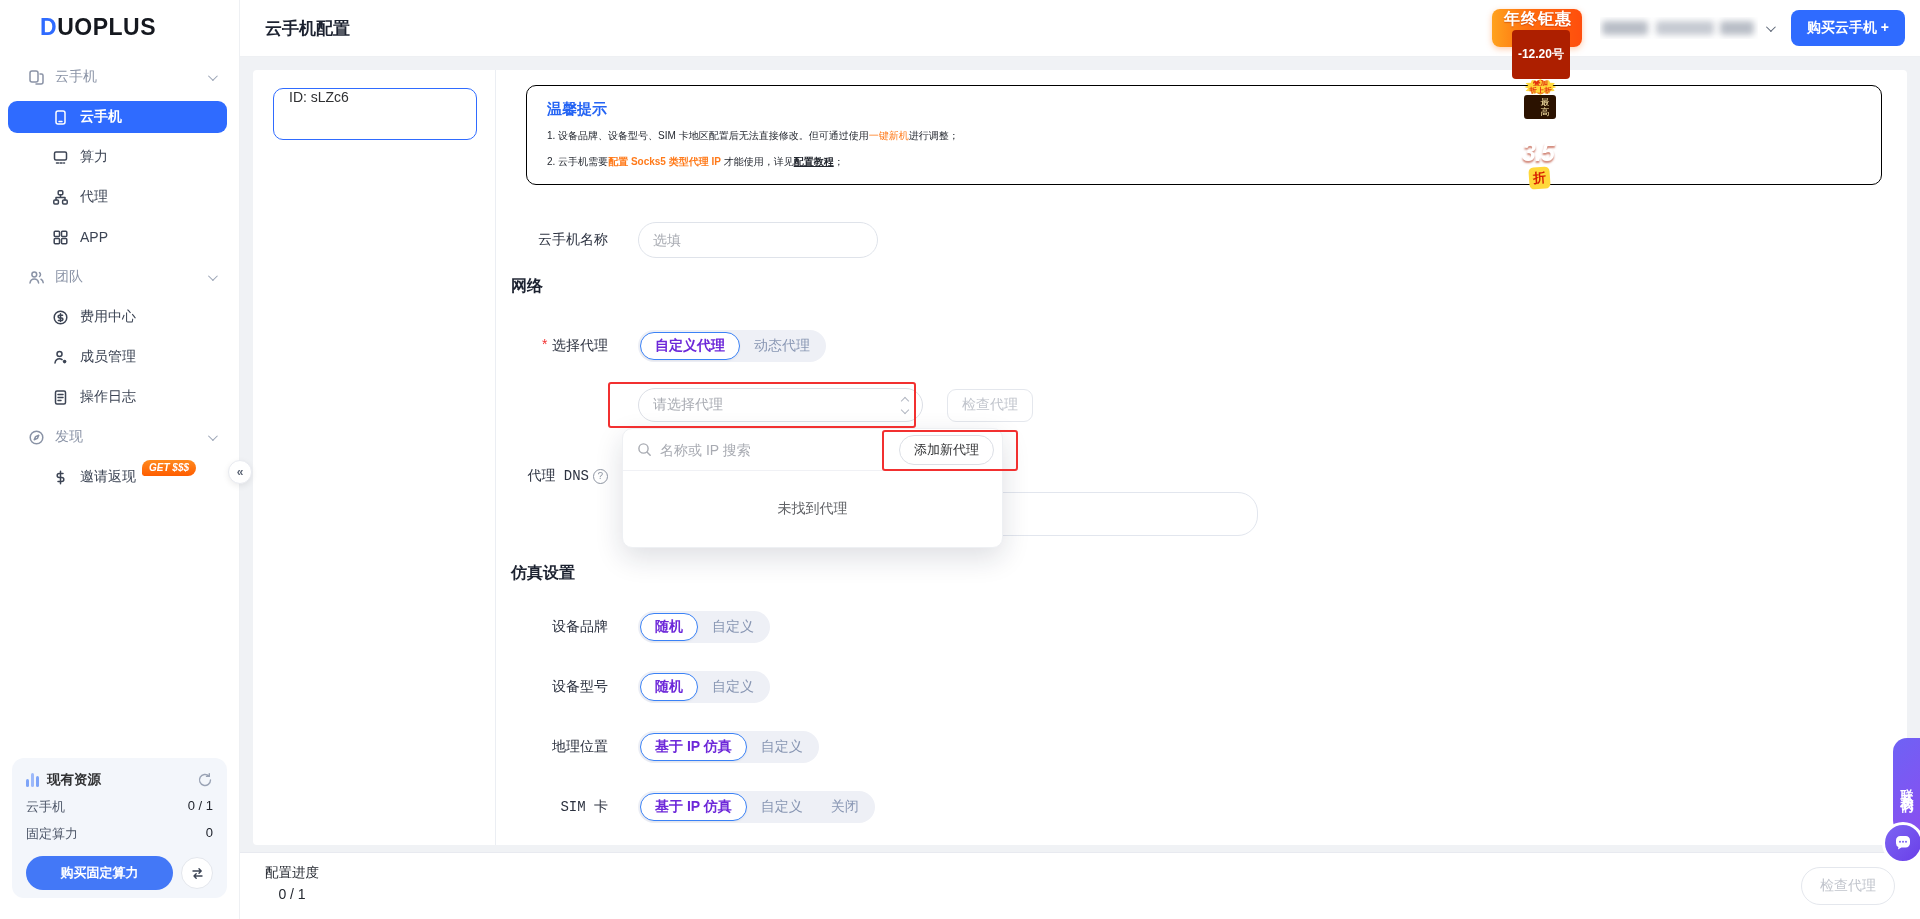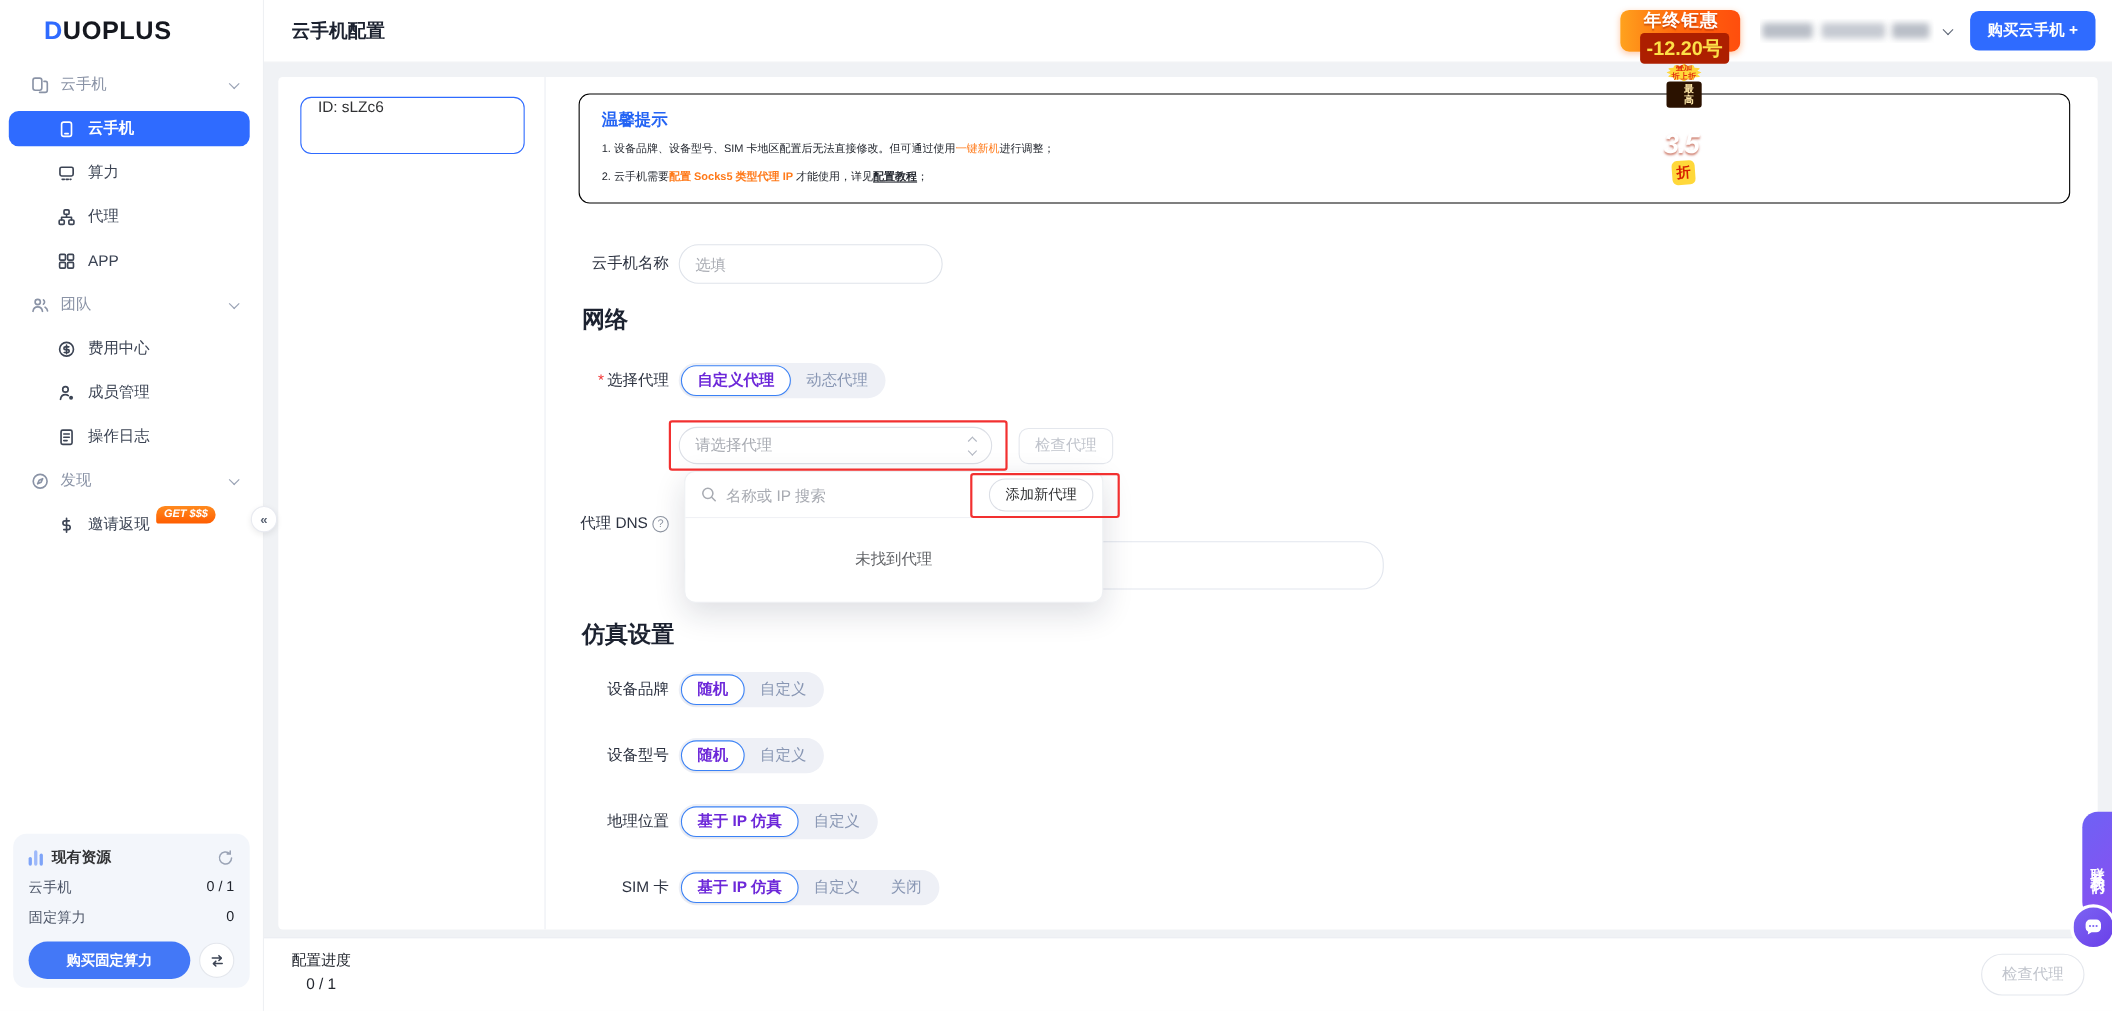--- a/index.html
+++ b/index.html
@@ -44,23 +44,23 @@
   .btn-buy-power { flex:1; height:34px; border:none; border-radius:17px; background:#4378f7; color:#fff; font-size:13px; font-weight:600; cursor:pointer; }
   .btn-swap { width:32px; height:32px; border-radius:50%; background:#fff; border:1px solid #e4e7ed; display:flex; align-items:center; justify-content:center; cursor:pointer; color:#3c4454; }
 
   
   .header { position:absolute; left:240px; top:0; right:0; height:57px; background:#fff; border-bottom:1px solid #eef0f3; display:flex; align-items:center; padding:0 15px 0 25px; z-index:5; }
   .page-title { font-size:17px; font-weight:800; color:#1c2230; }
   .header-right { margin-left:auto; display:flex; align-items:center; gap:18px; }
 
   .promo { display:flex; align-items:center; height:38px; padding:0 10px 0 12px; border-radius:8px; background:linear-gradient(90deg,#ffa21e,#ff6a0d 45%,#ff4e0d); box-shadow:0 2px 6px rgba(255,106,13,.35); cursor:pointer;flex-direction:column; }
   .promo .t1 { color:#fff; font-size:16px; font-weight:900; letter-spacing:1px; text-shadow:0 1px 1px rgba(170,40,0,.5); }
-  .promo .t2 { margin-left:6px; background:#ad1f00; color:#fde047; font-size:18px; font-weight:700; padding:2px 6px; border-radius:4px; white-space:nowrap; }
+  .promo .t2 { margin-left:6px; background:#ad1f00; color:#ffffff; font-size:12px; font-weight:700; padding:16px 6px; border-radius:4px; white-space:nowrap; }
   .promo .star { margin-left:5px; width:32px; height:32px; background:#ffd83a; border-radius:50%; clip-path:polygon(50% 0%,61% 12%,77% 6%,80% 23%,97% 25%,88% 40%,100% 50%,88% 60%,97% 75%,80% 77%,77% 94%,61% 88%,50% 100%,39% 88%,23% 94%,20% 77%,3% 75%,12% 60%,0% 50%,12% 40%,3% 25%,20% 23%,23% 6%,39% 12%); display:flex; flex-direction:column; align-items:center; justify-content:center; color:#e3310f; font-size:7.5px; font-weight:800; line-height:8px; }
-  .promo .t4 { margin-left:5px; background:#2b1200; color:#ffe9a8; font-size:9px; font-weight:700; width:15px; line-height:10px; padding:2px 16px; border-radius:3px; text-align:center; }
+  .promo .t4 { margin-left:5px; background:#2b1200; color:#ffe9a8; font-size:9px; font-weight:400; width:15px; line-height:10px; padding:2px 16px; border-radius:3px; text-align:center; }
   .promo .t5 { margin-left:3px; color:#fff; font-size:15px; font-weight:900; }
   .promo .t6 { color:#fff; font-size:25px; font-weight:900; font-style:italic; text-shadow:0 2px 2px rgba(170,30,0,.55); letter-spacing:-1px; }
   .promo .t7 { margin-left:4px; background:#ffd83a; color:#d61f00; font-size:13px; font-weight:900; padding:2px 4px; border-radius:5px; transform:rotate(-4deg); }
 
   .user { display:flex; align-items:center; gap:8px; cursor:pointer; }
   .user-blur { width:158px; height:22px; position:relative; overflow:hidden; }
   .user-blur i { position:absolute; top:4px; height:14px; background:#b9bec7; border-radius:3px; filter:blur(3px); }
   .user-blur i:nth-child(1){left:2px;width:46px;} .user-blur i:nth-child(2){left:56px;width:58px;background:#c6cad2;} .user-blur i:nth-child(3){left:120px;width:34px;}
   .user .chev { margin:0; border-color:#5c6575; }
   .btn-buy-phone { height:36px; padding:0 16px; border:none; border-radius:8px; background:#2f6bff; color:#fff; font-size:14px; font-weight:700; cursor:pointer; }
@@ -73,23 +73,23 @@
   .form { position:relative; flex:1; }
 
   .tip-card { position:absolute; left:30px; right:25px; top:15px; height:100px; border:1px solid #000000; border-radius:10px; background:#fff; padding:14px 20px; }
   .tip-title { color:#2464f4; font-size:15px; font-weight:800; }
   .tip-line { margin-top:8px; font-size:10px; color:#23272f; line-height:18px; }
   .tip-line .orange { color:#ff7a1a; }
   .tip-line .orange-b { color:#ff7a1a; font-weight:700; }
   .tip-line .link-b { font-weight:700; text-decoration:underline; cursor:pointer; }
 
   .row { position:absolute; left:30px; right:25px; display:flex; align-items:center; }
-  .lbl { width:82px; text-align:right; margin-right:9px; font-size:14px; color:#2c3240; flex:0 0 82px; white-space:nowrap; }
+  .lbl { width:82px; text-align:right; margin-right:30px; font-size:14px; color:#2c3240; flex:0 0 82px; white-space:nowrap;font-family:Liberation Mono, monospace; }
   .lbl .req { color:#f23030; margin-right:3px; }
-  .sec-head { position:absolute; left:33px; font-size:21px; font-weight:800; color:#1c2230; }
+  .sec-head { position:absolute; left:15px; font-size:16px; font-weight:800; color:#1c2230; }
 
   .input { height:36px; border:1px solid #dfe3ea; border-radius:18px; padding:0 14px; font-size:14px; color:#303133; outline:none; background:#fff; font-family:inherit; }
   .input::placeholder { color:#a8abb2; }
 
   .seg { display:inline-flex; align-items:center; background:#eef0f6; border-radius:17px; padding:2px; height:32px; }
   .seg .opt { padding:0 14px; height:28px; display:flex; align-items:center; border-radius:14px; font-size:14px; color:#8896b3; cursor:pointer; white-space:nowrap; }
   .seg .opt.sel { background:#fff; color:#6d28d9; font-weight:700; border:1px solid #3b82f6; box-shadow:0 1px 2px rgba(30,40,70,.06); }
 
   .select { position:relative; width:285px; height:34px; border:1px solid #dcdfe6; border-radius:17px; background:#fff; display:flex; align-items:center; padding:0 14px; cursor:pointer; }
   .select .ph { color:#a8abb2; font-size:14px; }

